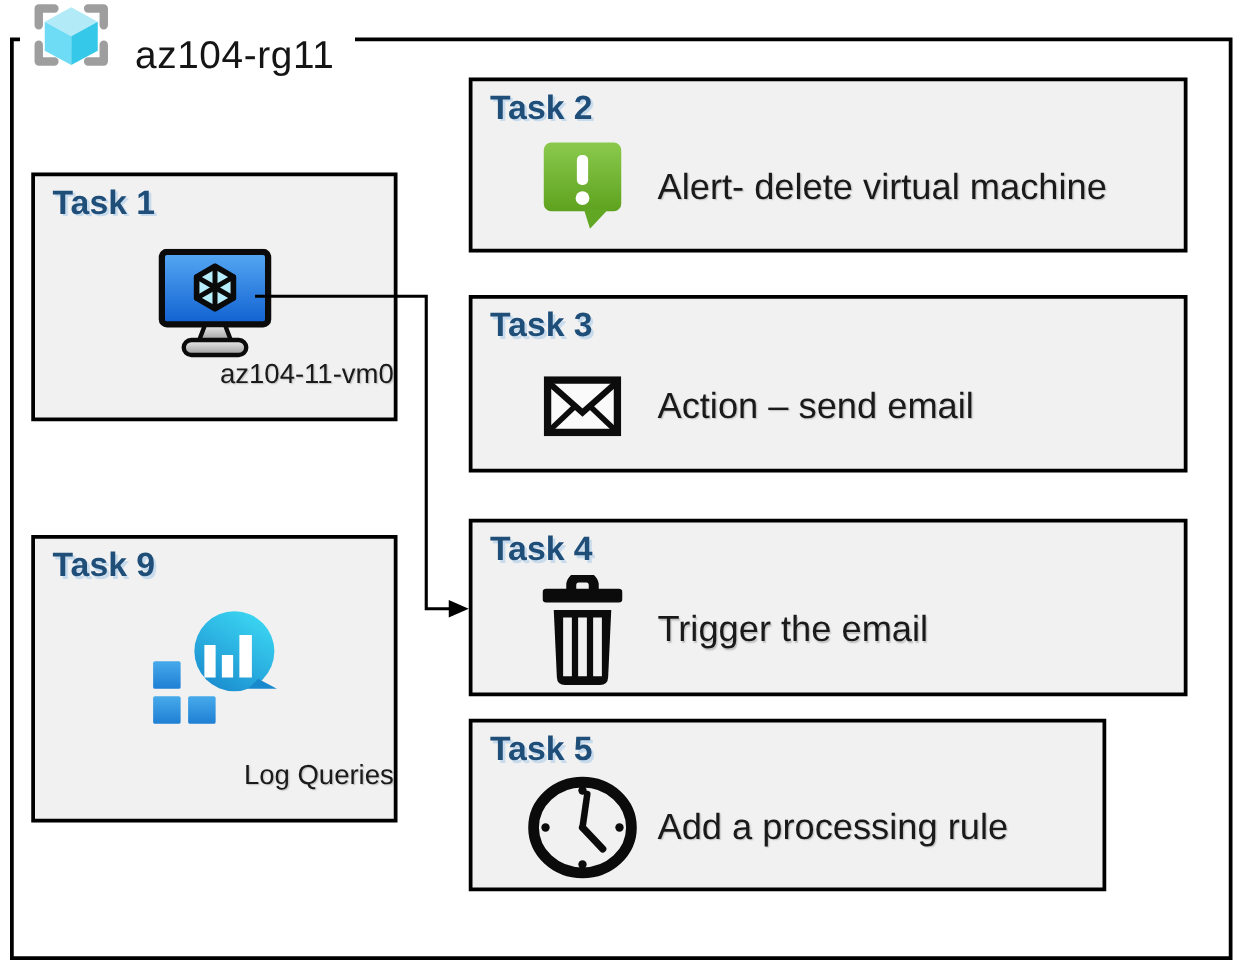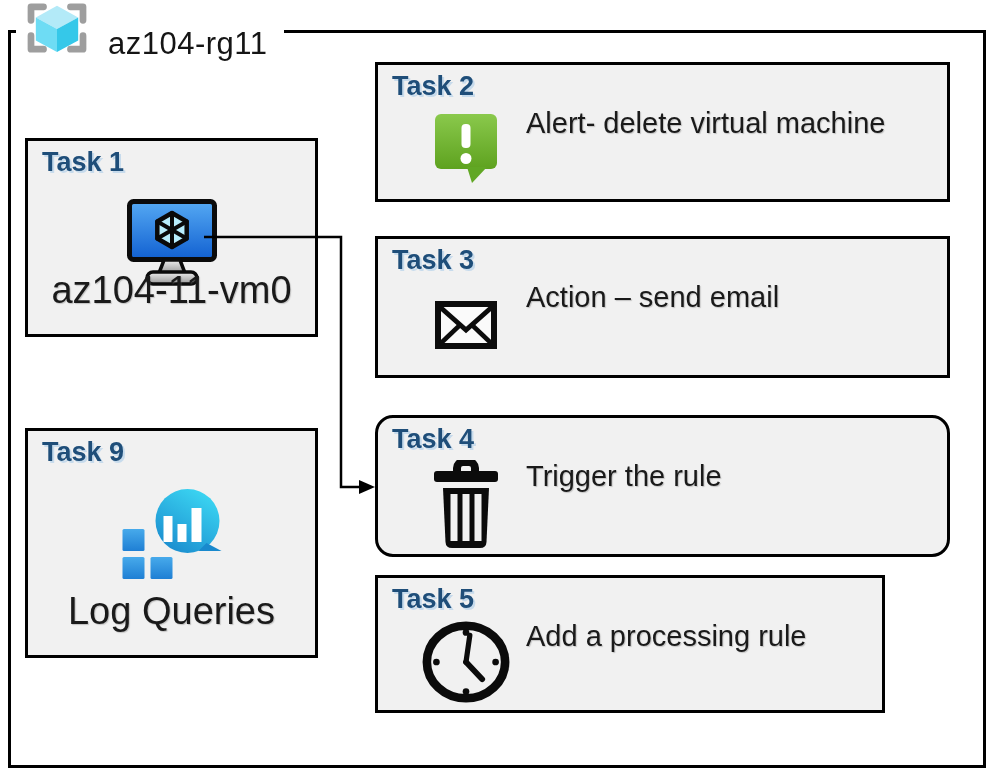--- a/index.html
+++ b/index.html
@@ -27,32 +27,32 @@
     font-size:27px; font-weight:bold; color:#1f4e79;
     text-shadow:2px 2px 0 rgba(176,208,234,0.65);
     white-space:nowrap;
   }
   
   .box-task1 { left:25px; top:138px; width:293px; height:199px; }
   .box-task6 { left:25px; top:428px; width:293px; height:230px; }
   .center-icon { position:absolute; top:58px; left:50%; transform:translateX(-50%); }
   .center-icon.log { top:56px; }
   .box-caption {
-    position:absolute; bottom:22px; left:0; width:100%; text-align:center;
-    font-size:38px; color:#1a1a1a; text-shadow:1px 1px 1px rgba(110,110,110,0.35);
+    position:absolute; bottom:22px; left:0; width:100%; text-align:right;
+    font-size:22px; color:#1a1a1a; text-shadow:1px 1px 1px rgba(110,110,110,0.35);
     white-space:nowrap;
   }
   
   .box-task2 { left:375px; top:62px;  width:575px; height:140px; }
   .box-task3 { left:375px; top:236px; width:575px; height:142px; }
-  .box-task4 { left:375px; top:415px; width:575px; height:142px;border-radius:18px; }
+  .box-task4 { left:375px; top:415px; width:575px; height:142px; }
   .box-task5 { left:375px; top:575px; width:510px; height:138px; }
   .row-content {
     position:absolute; left:38px; right:10px; top:42px; bottom:6px;
-    display:flex; 
+    display:flex; align-items:center;
   }
   .icon-slot { flex:0 0 100px; display:flex; align-items:center; justify-content:center; }
   .row-text {
     margin-left:10px; font-size:29px; color:#1a1a1a;
     text-shadow:1px 1px 1px rgba(110,110,110,0.35); white-space:nowrap;
   }
   .connector-layer {
     position:absolute; left:0; top:0; width:992px; height:774px;
     pointer-events:none; z-index:4;
   }
@@ -181,21 +181,21 @@
       <span class="icon-slot">
         <svg width="64" height="88" viewBox="0 0 64 88">
           <path d="M23,13 v-5 a6,6 0 0 1 6,-6 h6 a6,6 0 0 1 6,6 v5" fill="none" stroke="#0b0b0b" stroke-width="8"></path>
           <rect x="0" y="11" width="64" height="11" rx="3" fill="#0b0b0b"></rect>
           <path d="M9,28 L55,28 L52.5,82 q-0.3,6 -6.5,6 L18,88 q-6.2,0 -6.5,-6 Z" fill="#0b0b0b"></path>
           <rect x="16.5" y="34" width="7" height="47" fill="#f1f1f1"></rect>
           <rect x="28.5" y="34" width="7" height="47" fill="#f1f1f1"></rect>
           <rect x="40.5" y="34" width="7" height="47" fill="#f1f1f1"></rect>
         </svg>
       </span>
-      <span class="row-text">Trigger the rule</span>
+      <span class="row-text">Trigger the email</span>
     </div>
   </div>
 
   <div class="task-box box-task5">
     <div class="task-label">Task 5</div>
     <div class="row-content">
       <span class="icon-slot">
         <svg width="92" height="84" viewBox="0 0 96 88">
           <ellipse cx="48" cy="44" rx="41" ry="38" fill="none" stroke="#0b0b0b" stroke-width="9"></ellipse>
           <circle cx="48" cy="13" r="3.5" fill="#0b0b0b"></circle>

